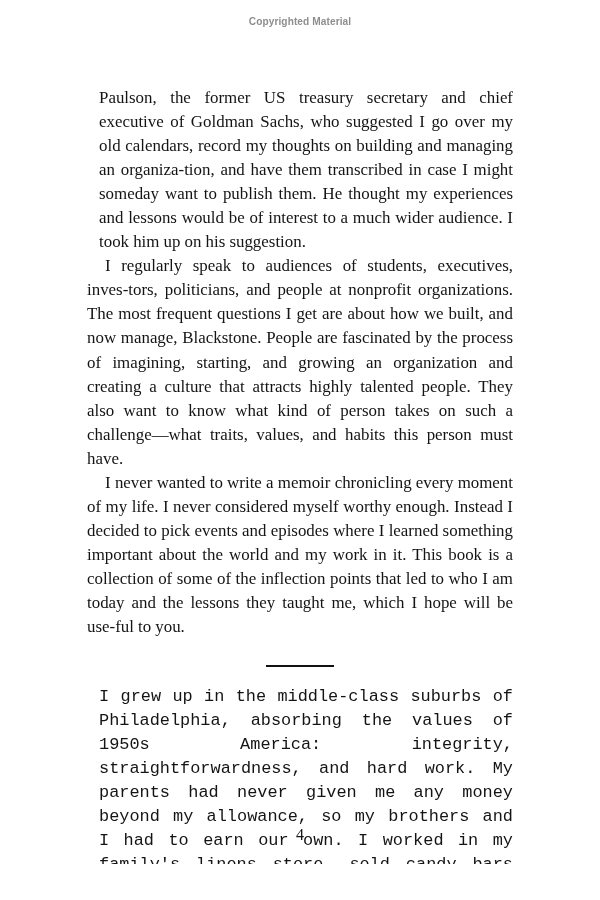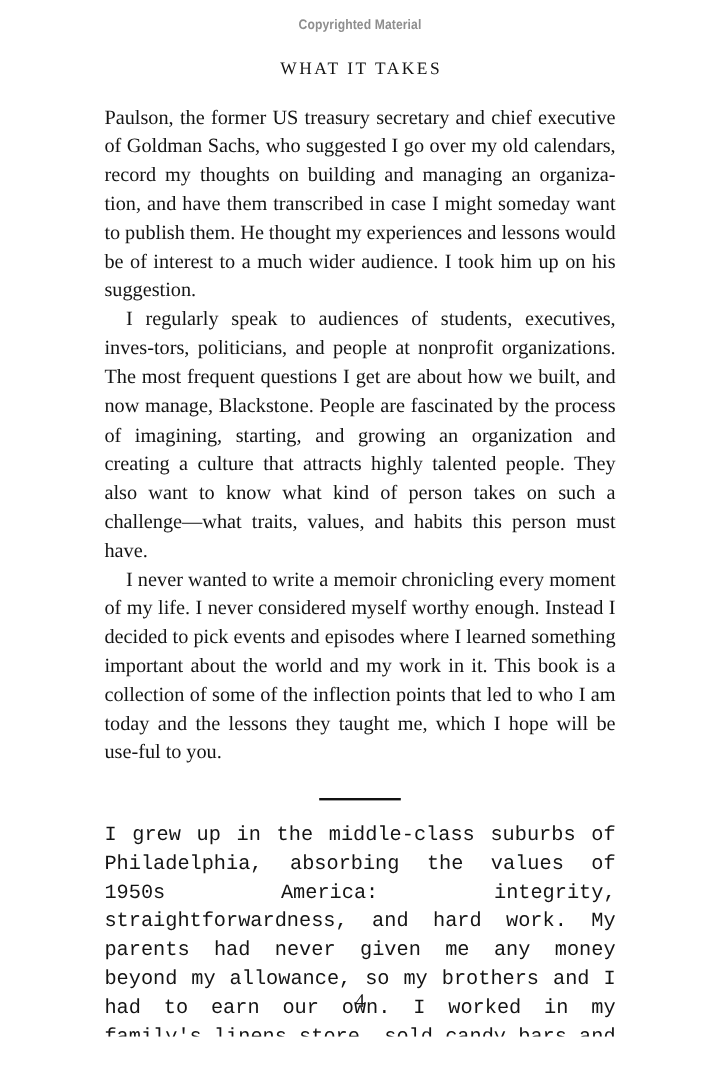--- a/index.html
+++ b/index.html
@@ -61,21 +61,21 @@
     margin: 0;
     font-size: 16.9px;
     line-height: 24.05px;
     text-align: justify;
     text-justify: inter-word;
     text-indent: 18px;
     hyphens: manual;
     -webkit-hyphens: manual;
     word-spacing: -0.1px;
   }
-  .textblock p.no-indent { text-indent: 0; }
+  .textblock p.no-indent { text-indent: 0; margin-left: 12px; }
   .textblock p.last-line-left { text-align-last: left; font-family: Liberation Mono, monospace; }
 
   
   .divider-wrap {
     margin: 0;
     padding: 0;
     height: 46px;
     position: relative;
   }
   .divider-rule {
@@ -99,21 +99,20 @@
     color: #141414;
   }
 </style>
 </head>
 <body>
 
 <div class="page">
 
   <div class="watermark watermark-top">Copyrighted Material</div>
 
-  <div class="running-head">WHAT IT TAKES</div>
 
   <div class="textblock">
 
     <p class="no-indent">Paulson, the former US treasury secretary and chief executive of Goldman Sachs, who suggested I go over my old calendars, record my thoughts on building and managing an organiza-tion, and have them transcribed in case I might someday want to publish them. He thought my experiences and lessons would be of interest to a much wider audience. I took him up on his suggestion.</p>
 
     <p>I regularly speak to audiences of students, executives, inves-tors, politicians, and people at nonprofit organizations. The most frequent questions I get are about how we built, and now manage, Blackstone. People are fascinated by the process of imagining, starting, and growing an organization and creating a culture that attracts highly talented people. They also want to know what kind of person takes on such a challenge—what traits, values, and habits this person must have.</p>
 
     <p>I never wanted to write a memoir chronicling every moment of my life. I never considered myself worthy enough. Instead I decided to pick events and episodes where I learned something important about the world and my work in it. This book is a collection of some of the inflection points that led to who I am today and the lessons they taught me, which I hope will be use-ful to you.</p>
 
     <div class="divider-wrap">

